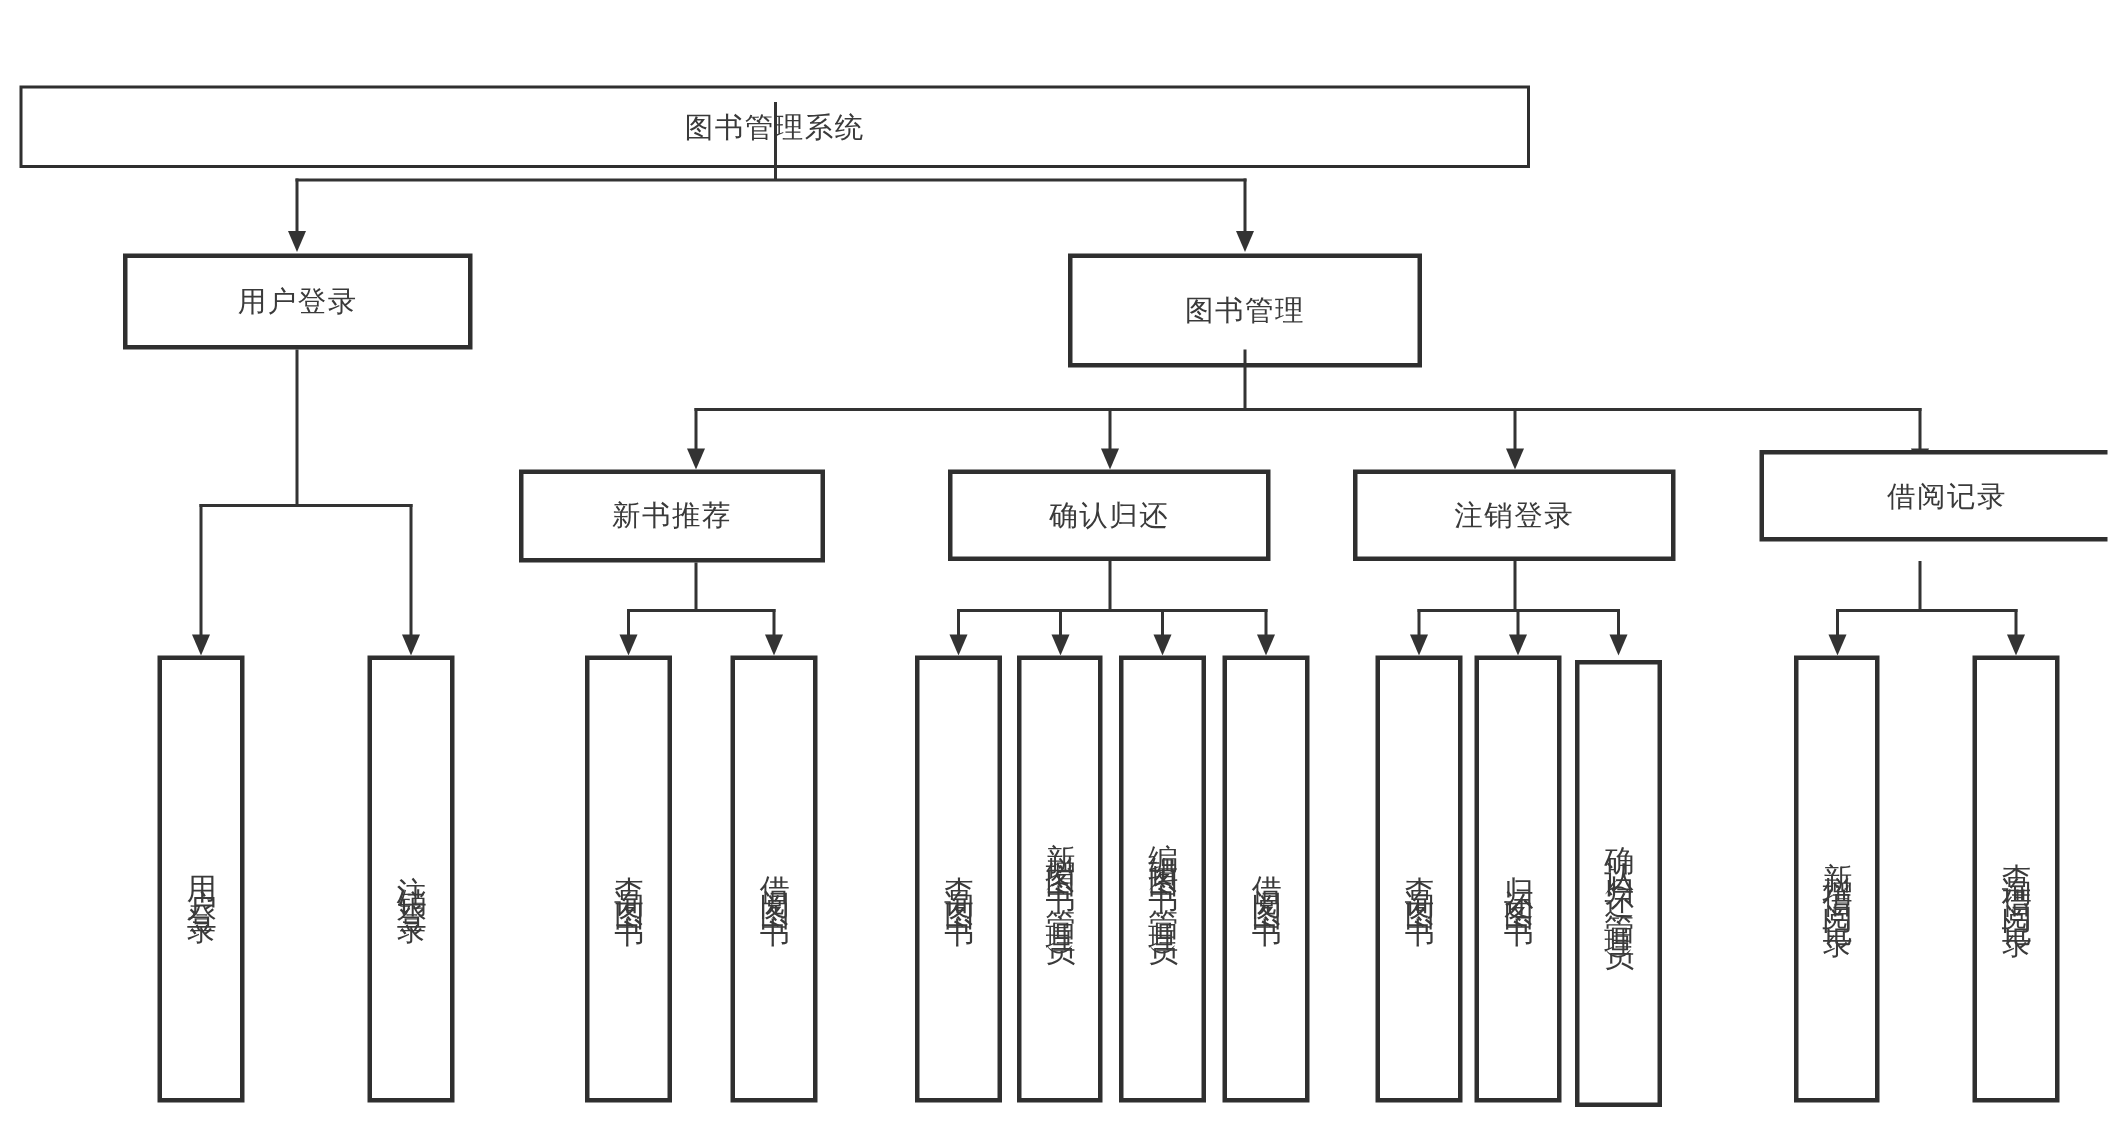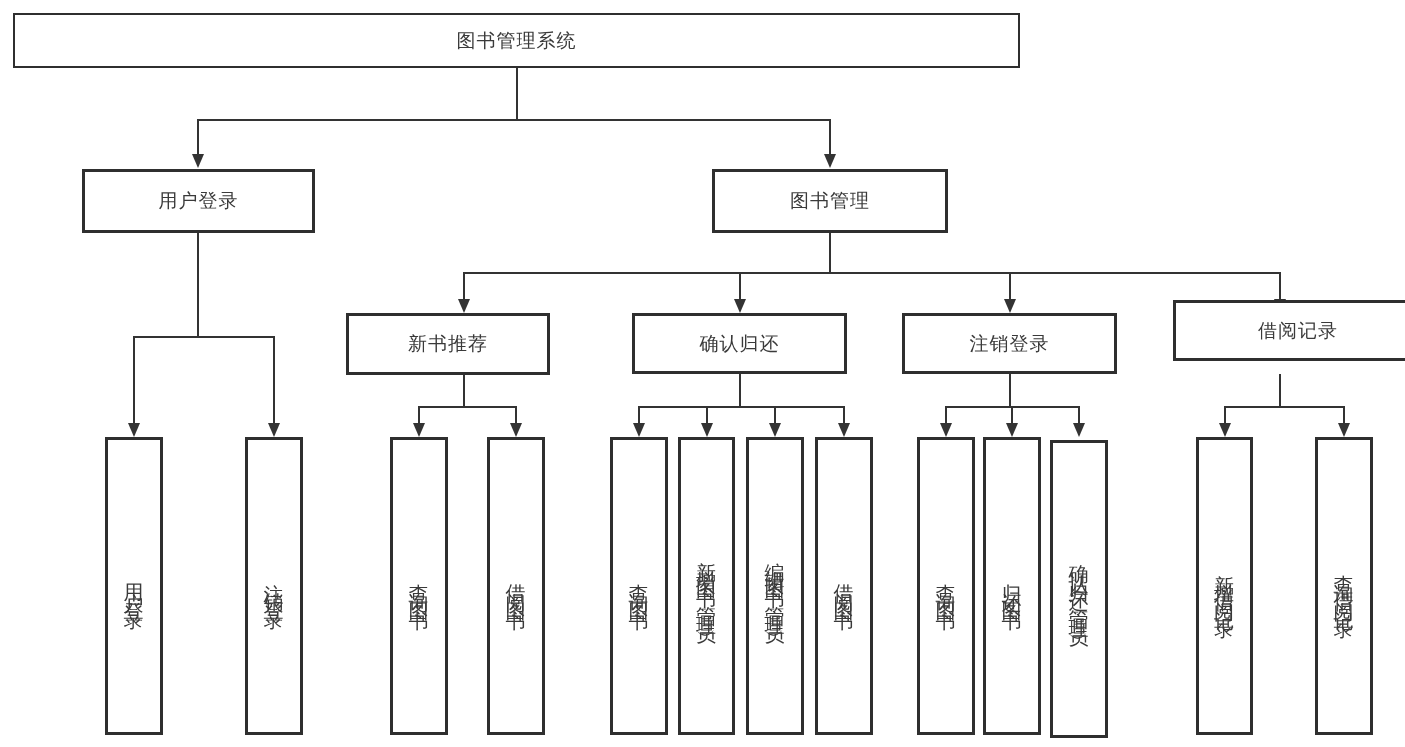--- a/index.html
+++ b/index.html
@@ -4,21 +4,21 @@
 <style>
   html,body{margin:0;padding:0;background:#ffffff;}
   body{width:1405px;height:747px;position:relative;overflow:hidden;
        font-family:"Liberation Sans","DejaVu Sans",sans-serif;color:#333;}
   .canvas{position:absolute;inset:0;width:1405px;height:747px;background:#fff;}
 
   
   .hbox{position:absolute;background:#fff;border:3px solid #2f2f2f;
         display:flex;align-items:center;justify-content:center;
         font-size:19px;letter-spacing:1px;color:#3a3a3a;box-sizing:border-box;}
-  .hbox.root{border-width:2px;font-size:19px;}
+  .hbox.root{border-width:2px;font-size:19px;margin-top:44px;}
   .vbox{position:absolute;background:#fff;border:3px solid #2f2f2f;
         box-sizing:border-box;display:flex;align-items:center;justify-content:center;}
   .vbox span{writing-mode:vertical-rl;text-orientation:mixed;
         font-size:20px;letter-spacing:9px;color:#3a3a3a;line-height:1;}
 
   
   .vline{position:absolute;width:2px;background:#333;}
   .hline{position:absolute;height:2px;background:#333;}
   .arr{position:absolute;width:0;height:0;
        border-left:6px solid transparent;border-right:6px solid transparent;
@@ -39,21 +39,21 @@
   <div class="vline" style="left:516px;top:68px;height:52px"></div>
   <div class="hline" style="left:197px;top:119px;width:634px"></div>
   <div class="vline" style="left:197px;top:119px;height:37px"></div>
   <div class="arr" style="left:192px;top:154px"></div>
   <div class="vline" style="left:829px;top:119px;height:37px"></div>
   <div class="arr" style="left:824px;top:154px"></div>
 
   <div class="hbox" style="left:82px;top:169px;width:233px;height:64px">
     <span>用户登录</span>
   </div>
-  <div class="hbox" style="left:712px;top:169px;width:236px;height:64px">
+  <div class="hbox" style="left:712px;top:169px;width:236px;height:76px">
     <span>图书管理</span>
   </div>
 
   <div class="vline" style="left:197px;top:233px;height:104px"></div>
   <div class="hline" style="left:133px;top:336px;width:142px"></div>
   <div class="vline" style="left:133px;top:336px;height:88px"></div>
   <div class="arr" style="left:128px;top:423px"></div>
   <div class="vline" style="left:273px;top:336px;height:88px"></div>
   <div class="arr" style="left:268px;top:423px"></div>
 

